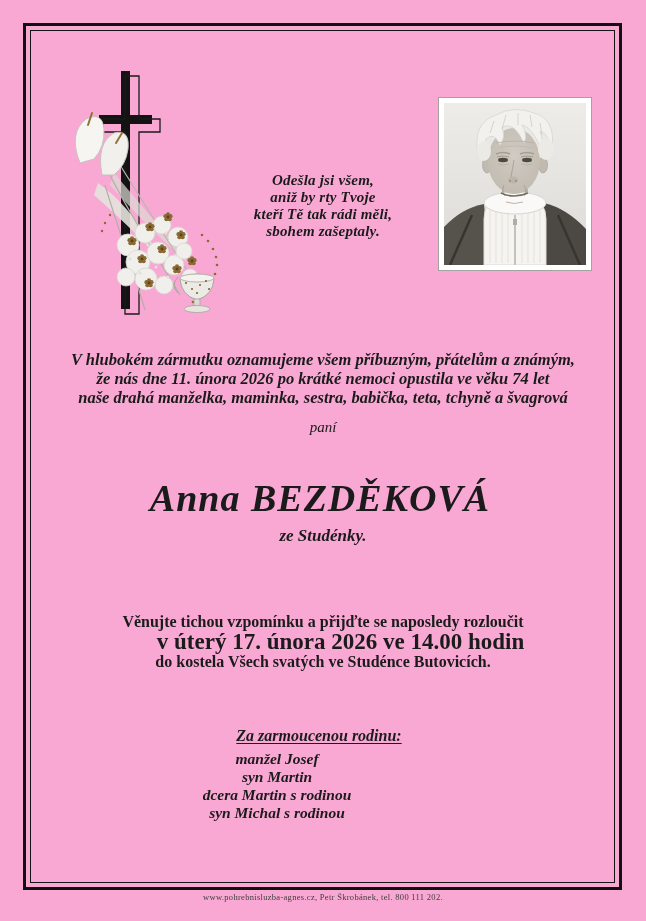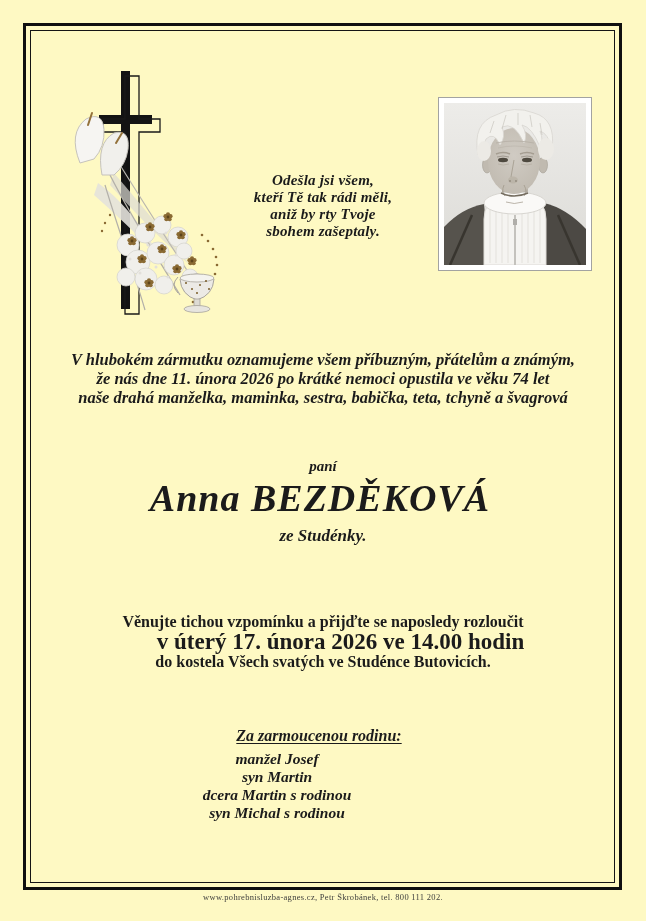--- a/index.html
+++ b/index.html
@@ -1,17 +1,17 @@
 <!DOCTYPE html>
 <html><head>
 <meta charset="utf-8">
 <style>
   html,body{margin:0;padding:0;background:#ffffff;}
   .page{
-    position:relative;width:646px;height:921px;background:#fef9c3;
+    position:relative;width:646px;height:921px;background:#f9a8d4;
     font-family:"Liberation Serif", serif;color:#1b1b1b;overflow:hidden;
   }
   .frame-outer{
     position:absolute;left:23px;top:23px;right:24px;bottom:31px;
     border:3px solid #101010;
   }
   .frame-inner{
     position:absolute;left:4px;top:4px;right:4px;bottom:4px;
     border:1px solid #151515;
   }
@@ -24,22 +24,22 @@
   .photo-frame{
     position:absolute;left:438px;top:97px;width:142px;height:162px;
     border:1px solid #a3a3a1;background:#ffffff;padding:5px;
   }
   .photo-frame svg{display:block;width:142px;height:162px;}
   .announcement{
     position:absolute;left:0;top:350px;width:646px;text-align:center;
     font-style:italic;font-weight:bold;font-size:16.5px;line-height:19px;
   }
   .title-pani{
-    position:absolute;left:0;top:457px;width:646px;text-align:center;
-    font-style:italic;font-weight:bold;font-size:15px;line-height:18px;
+    position:absolute;left:0;top:418px;width:646px;text-align:center;
+    font-style:italic;font-weight:normal;font-size:15px;line-height:18px;
   }
   .deceased-name{
     position:absolute;left:0;top:477px;width:640px;text-align:center;
     font-style:italic;font-weight:bold;font-size:38px;line-height:42px;
     letter-spacing:1px;
   }
   .origin{
     position:absolute;left:0;top:526px;width:646px;text-align:center;
     font-style:italic;font-weight:bold;font-size:17px;line-height:20px;
   }
@@ -162,22 +162,22 @@
         <circle cx="20" cy="20" r="1"></circle>
           <circle cx="26" cy="16" r="1"></circle>
         <circle cx="17" cy="28" r="1"></circle>
           <circle cx="29" cy="24" r="1"></circle>
       </g>
     </g>
   </svg>
 
   <div class="poem">
     <div>Odešla jsi všem,</div>
+    <div>aniž by rty Tvoje</div>
     <div>kteří Tě tak rádi měli,</div>
-    <div>aniž by rty Tvoje</div>
     <div>sbohem zašeptaly.</div>
   </div>
 
   <div class="photo-frame">
     <svg viewBox="0 0 142 162" xmlns="http://www.w3.org/2000/svg">
       <defs>
         <linearGradient id="bgG" x1="0" y1="0" x2="0" y2="1">
           <stop offset="0" stop-color="#edecE9"></stop>
             <stop offset="1" stop-color="#dcdbd7"></stop>
         </linearGradient>

